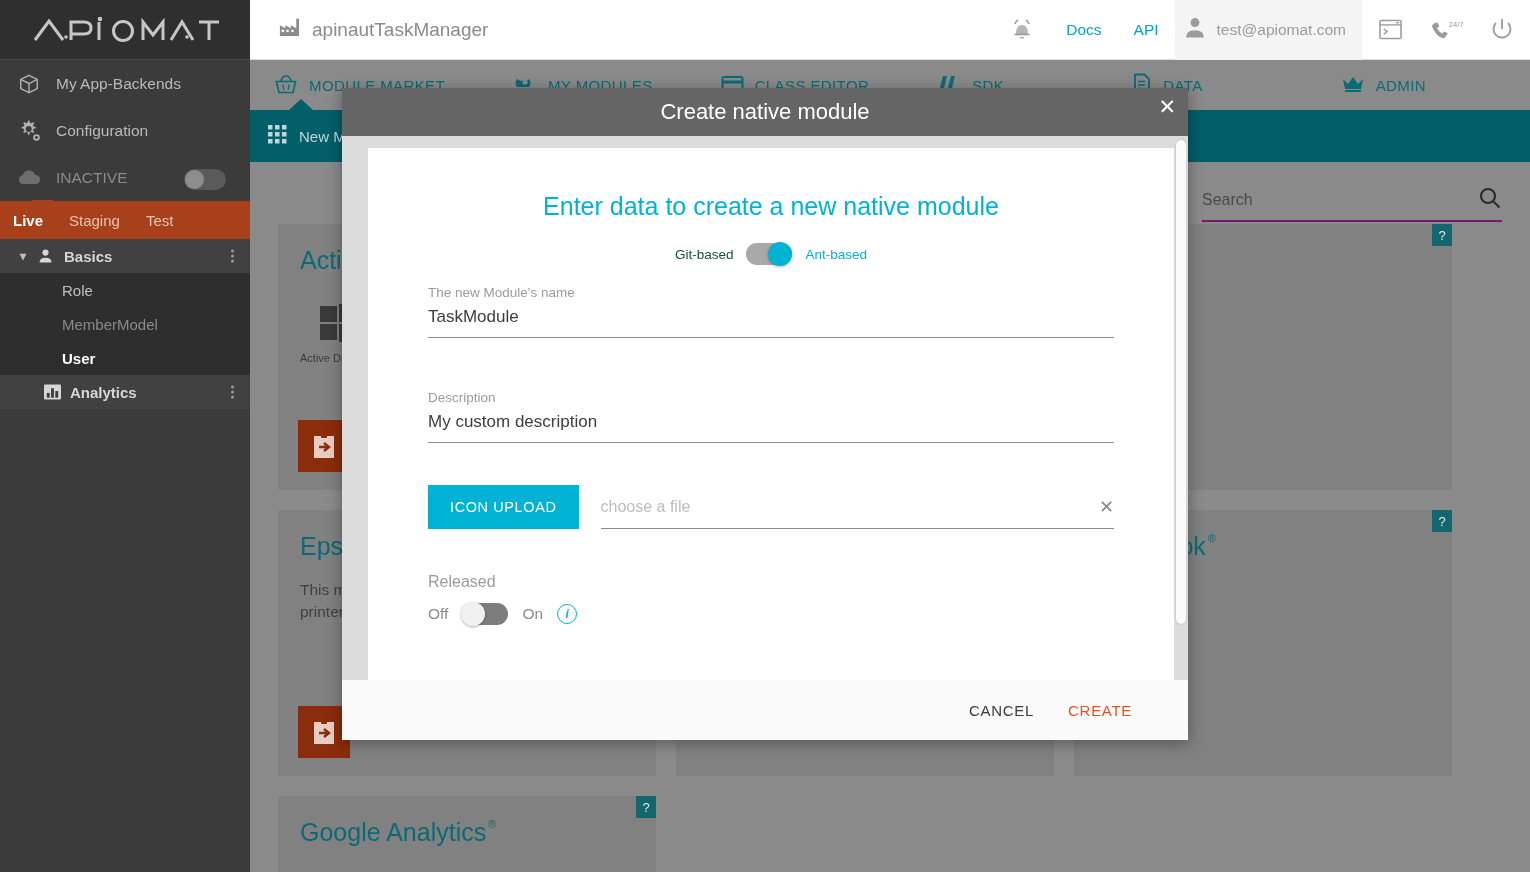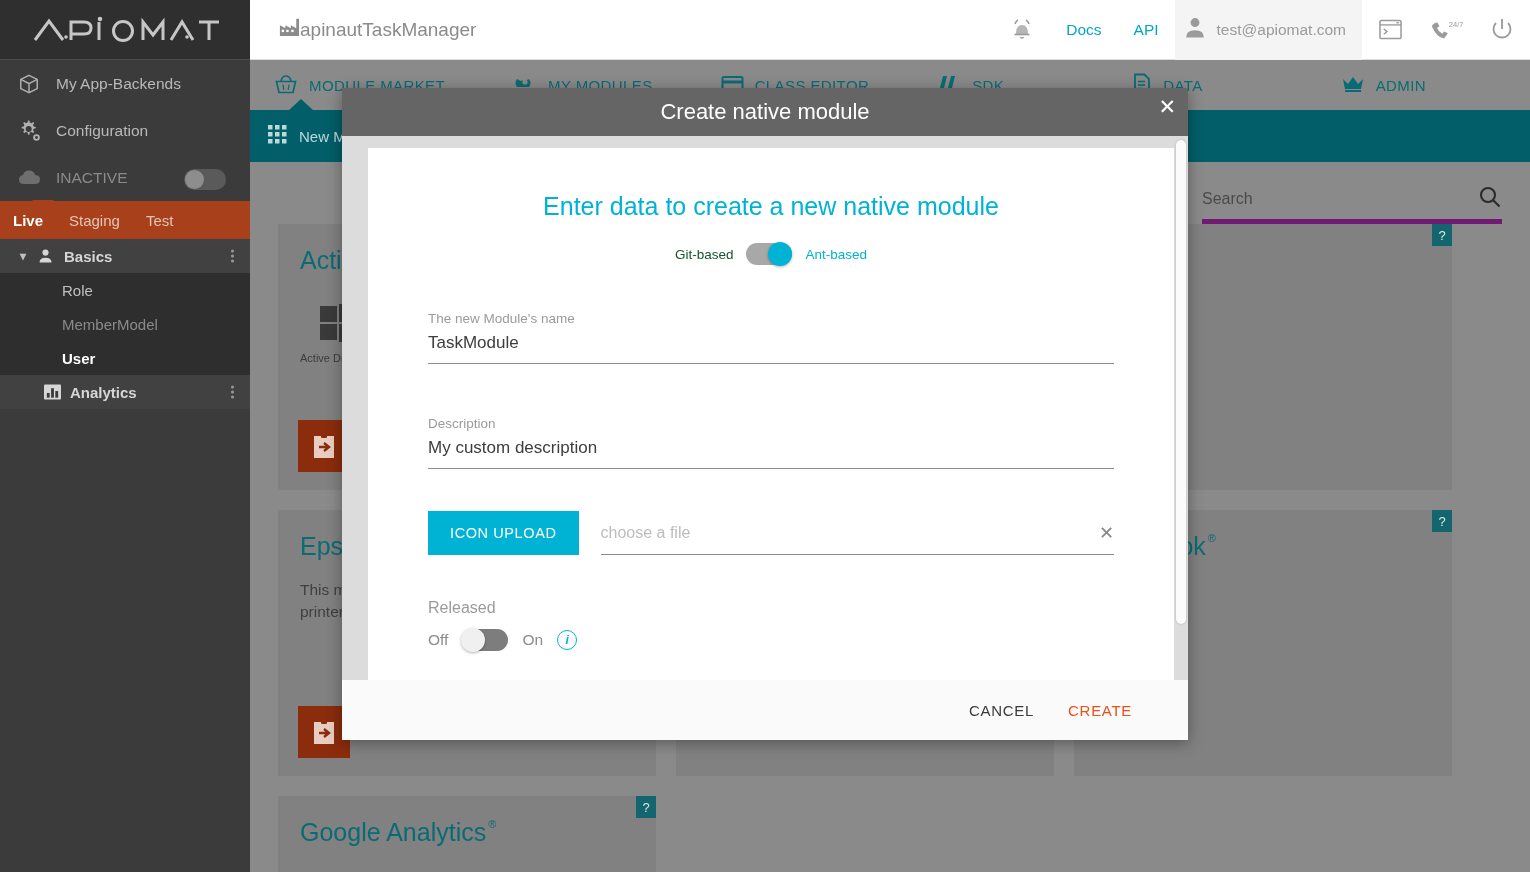--- a/index.html
+++ b/index.html
@@ -83,21 +83,21 @@
     width: 1280px; height: 872px;
     background: #ffffff;
   }
   .topbar {
     height: 60px; background: #ffffff;
     display: flex; align-items: center;
     border-bottom: 1px solid #dcdcdc;
     position: relative;
   }
   .app-title {
-    display: flex; align-items: center; gap: 0;
+    display: flex; align-items: center; gap: 12px;
     margin-left: 28px; font-size: 19px; color: #8b8b8b;
   }
   .top-right { margin-left: auto; display: flex; align-items: center; height: 60px; text-align: center; }
   .top-right > * { display: flex; align-items: center; justify-content: center; }
   .tr-icon { width: 56px; height: 60px; color: #9b9b9b; cursor: pointer; }
   .tr-link { padding: 0 16px; height: 60px; color: #00a7c4; font-size: 15.5px; cursor: pointer; }
   .user-chip {
     height: 60px; padding: 0 16px 0 10px; gap: 12px;
     background: #f4f4f4; color: #9b9b9b; font-size: 15.5px; cursor: pointer;
   }
@@ -128,21 +128,21 @@
   .content {
     position: relative;
     height: 710px; background: #8a8a8a; padding: 0 28px;
   }
   .searchrow {
     display: flex; justify-content: flex-end; align-items: center;
     padding-top: 22px; height: 62px;
   }
   .searchbox {
     width: 300px; display: flex; align-items: center; gap: 8px;
-    border-bottom: 5px solid #701a75; padding-bottom: 6px;
+    border-bottom: 2px solid #701a75; padding-bottom: 6px;
   }
   .searchbox .sval { flex: 1; font-size: 16px; color: #4a4a4a; }
 
   .cards { display: flex; flex-wrap: wrap; gap: 20px; }
   .card {
     width: 378px; height: 266px;
     background: #818181; position: relative;
   }
   .card-title {
     color: #0b6b75; font-size: 25px; padding: 22px 0 0 22px;
@@ -207,21 +207,21 @@
     width: 46px; height: 22px; border-radius: 12px; background: #a8a8a8;
     position: relative; cursor: pointer;
   }
   .switch .knob {
     position: absolute; width: 24px; height: 24px; border-radius: 50%;
     top: -1px; left: 22px; background: #00b3d4;
     box-shadow: 0 1px 3px rgba(0,0,0,.3);
   }
   .switch.off { background: #7d7d7d; }
   .switch.off .knob { left: -1px; background: #f0f0f0; }
-  .field { margin-top: 46px; }
+  .field { margin-top: 20px; }
   .field-label { font-size: 13.5px; color: #9b9b9b; }
   .field-value {
     font-size: 17px; color: #3d3d3d; padding: 7px 0 10px 0;
     border-bottom: 1px solid #8c8c8c;
   }
   .upload-row { margin-top: 42px; display: flex; align-items: flex-end; gap: 22px; }
   .upload-btn {
     background: #00b3d4; color: #ffffff;
     font-size: 14.5px; letter-spacing: .6px;
     padding: 14px 22px; cursor: pointer;

